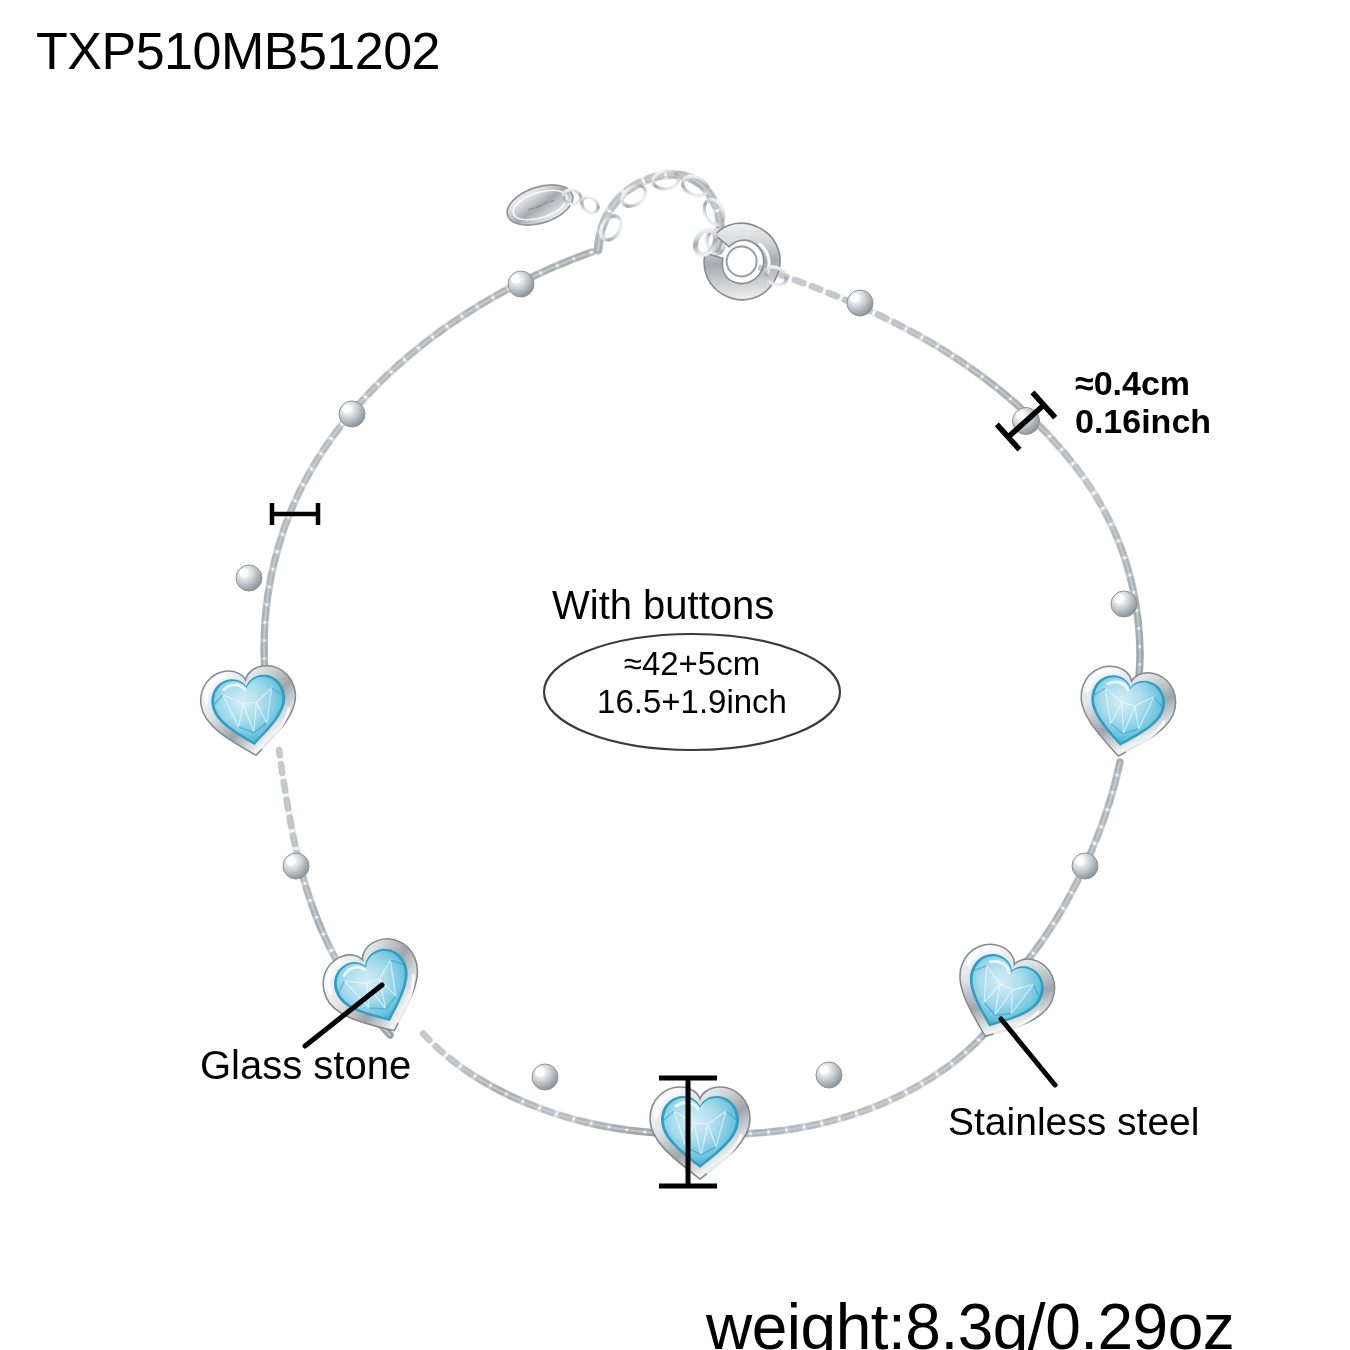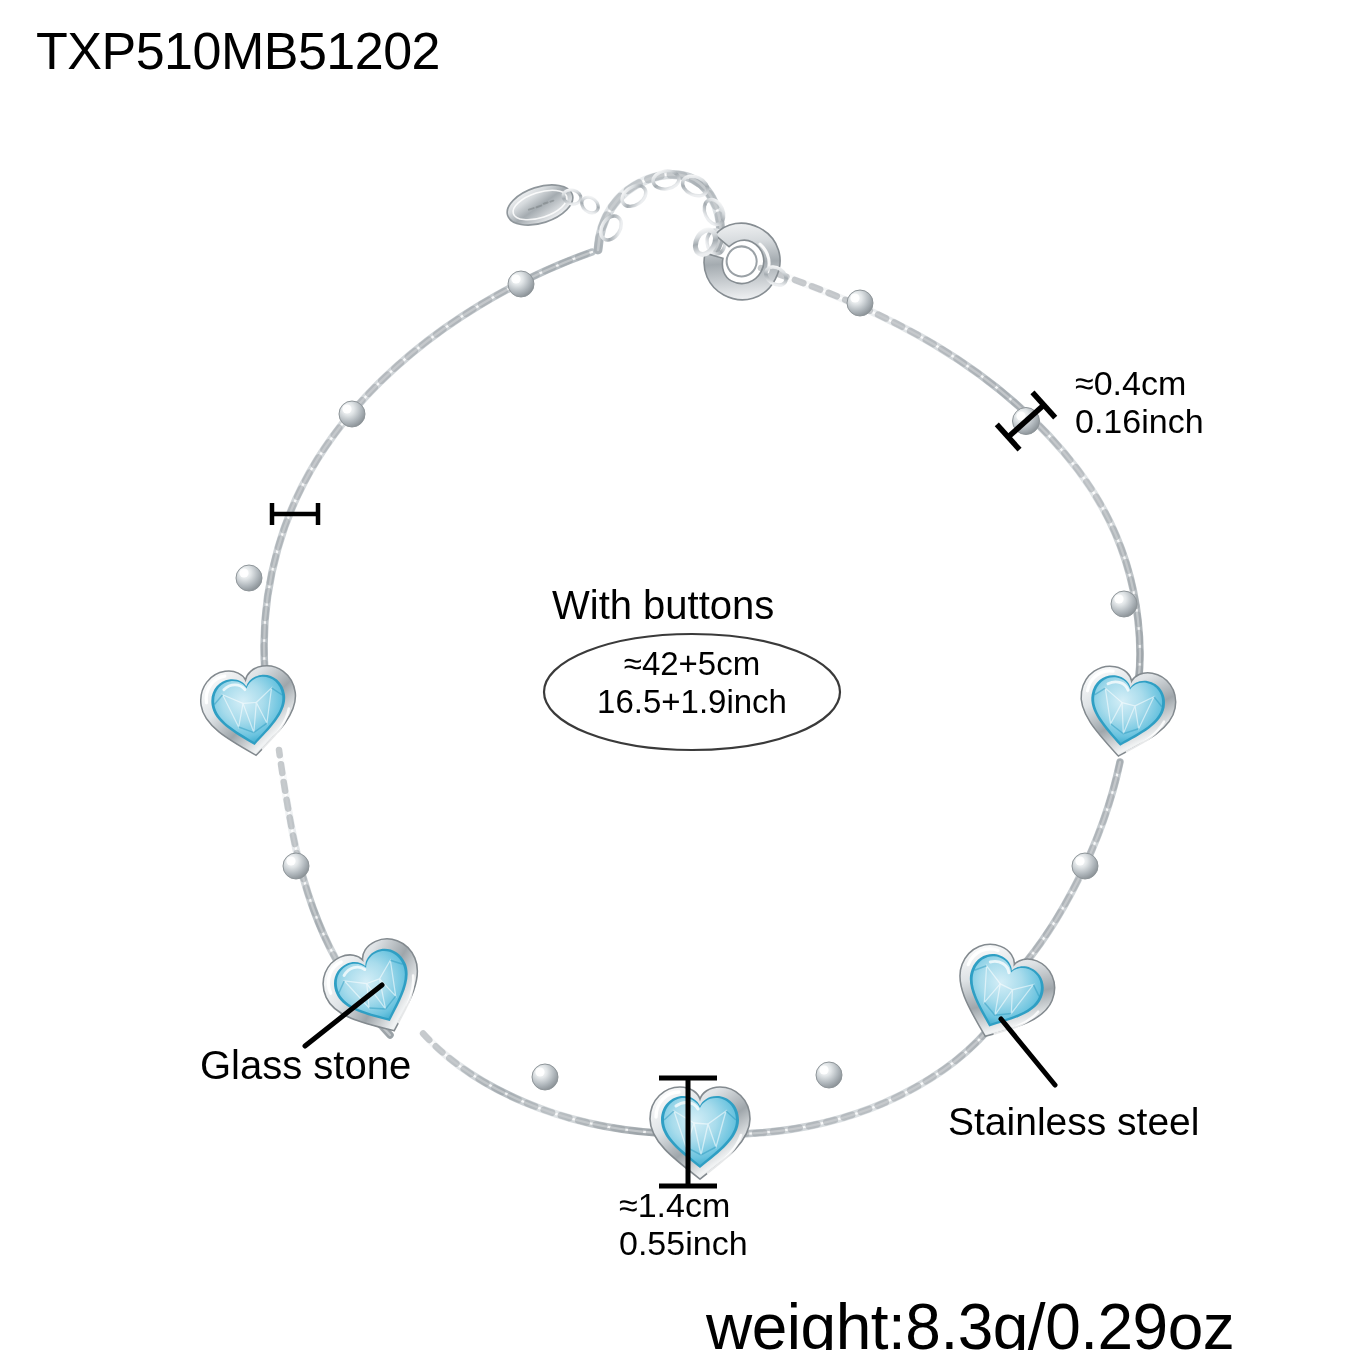--- a/index.html
+++ b/index.html
@@ -18,21 +18,21 @@
     left:36px; top:24px;
     font-size:52px; letter-spacing:-0.5px;
     font-weight:400; line-height:1.05; white-space:nowrap;
   }
   #weight{
     left:706px; top:1258px;
     font-size:64px; letter-spacing:-0.5px;
     font-weight:400; line-height:1.05; white-space:nowrap;margin-top:36px;
   }
 
-  .dimlabel{font-size:34px;line-height:1.12;white-space:nowrap;font-weight:400;}
+  .dimlabel{font-size:34px;line-height:1.12;white-space:nowrap;font-weight:700;}
   #dim-bead{left:1075px;top:364px;}
   #dim-chain{left:122px;top:459px;}
   #dim-heart{left:619px;top:1186px;text-align:left;}
 
   #with-buttons{
     left:552px;top:583px;
     font-size:40px;font-weight:400;white-space:nowrap;
   }
   #oval-dims{
     left:562px;top:645px;
@@ -294,20 +294,16 @@
 
   <div class="abs" id="oval-dims">
     <span class="oval-line">≈42+5cm</span>
     <span class="oval-line">16.5+1.9inch</span>
   </div>
 
   <div class="abs" id="lbl-glass">Glass stone</div>
 
   <div class="abs" id="lbl-steel">Stainless steel</div>
 
-  <div class="abs dimlabel" id="dim-heart">
-    <div>≈1.4cm</div>
-    <div>0.55inch</div>
-  </div>
 
   <div class="abs" id="weight">weight:8.3g/0.29oz</div>
 
 </div>
 
 </body></html>

